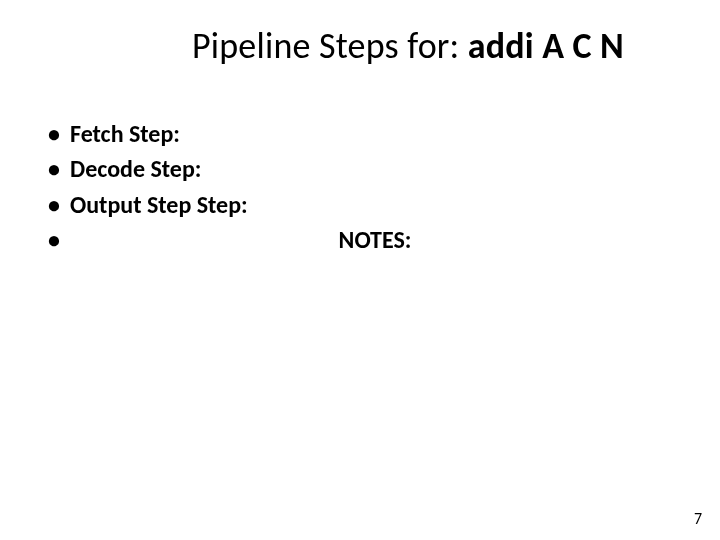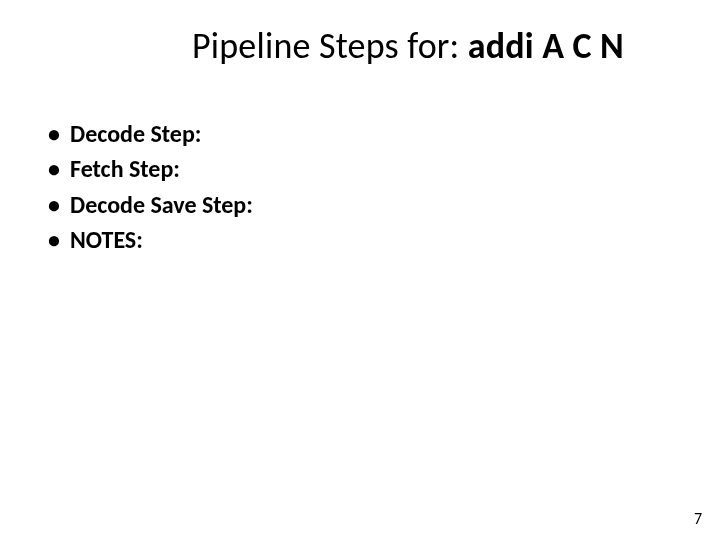--- a/index.html
+++ b/index.html
@@ -54,43 +54,44 @@
   ul.bullets li::before {
     content: "•";
     position: absolute;
     left: 8px;
     top: 0;
     font-weight: 700;
     font-size: 24px;
   }
   .notes-block {
     margin-top: 56px;
+    text-align: center;
   }
   .page-num {
     position: absolute;
     right: 18px;
     bottom: 12px;
     font-size: 16px;
     color: #000;
   }
 </style>
 </head>
 <body>
 
 <div class="slide">
 
   <div class="title">
     <span class="t-normal">Pipeline Steps for: </span><span class="t-bold">addi A C N</span>
   </div>
 
   <div class="body">
     <ul class="bullets">
+      <li><span>Fetch Step:</span></li>
       <li><span>Decode Step:</span></li>
-      <li><span>Fetch Step:</span></li>
-      <li><span>Decode Save Step:</span></li>
+      <li><span>Output Step Step:</span></li>
     </ul>
 
     <ul class="bullets notes-block">
       <li><span>NOTES:</span></li>
     </ul>
   </div>
 
   <div class="page-num">7</div>
 
 </div>

